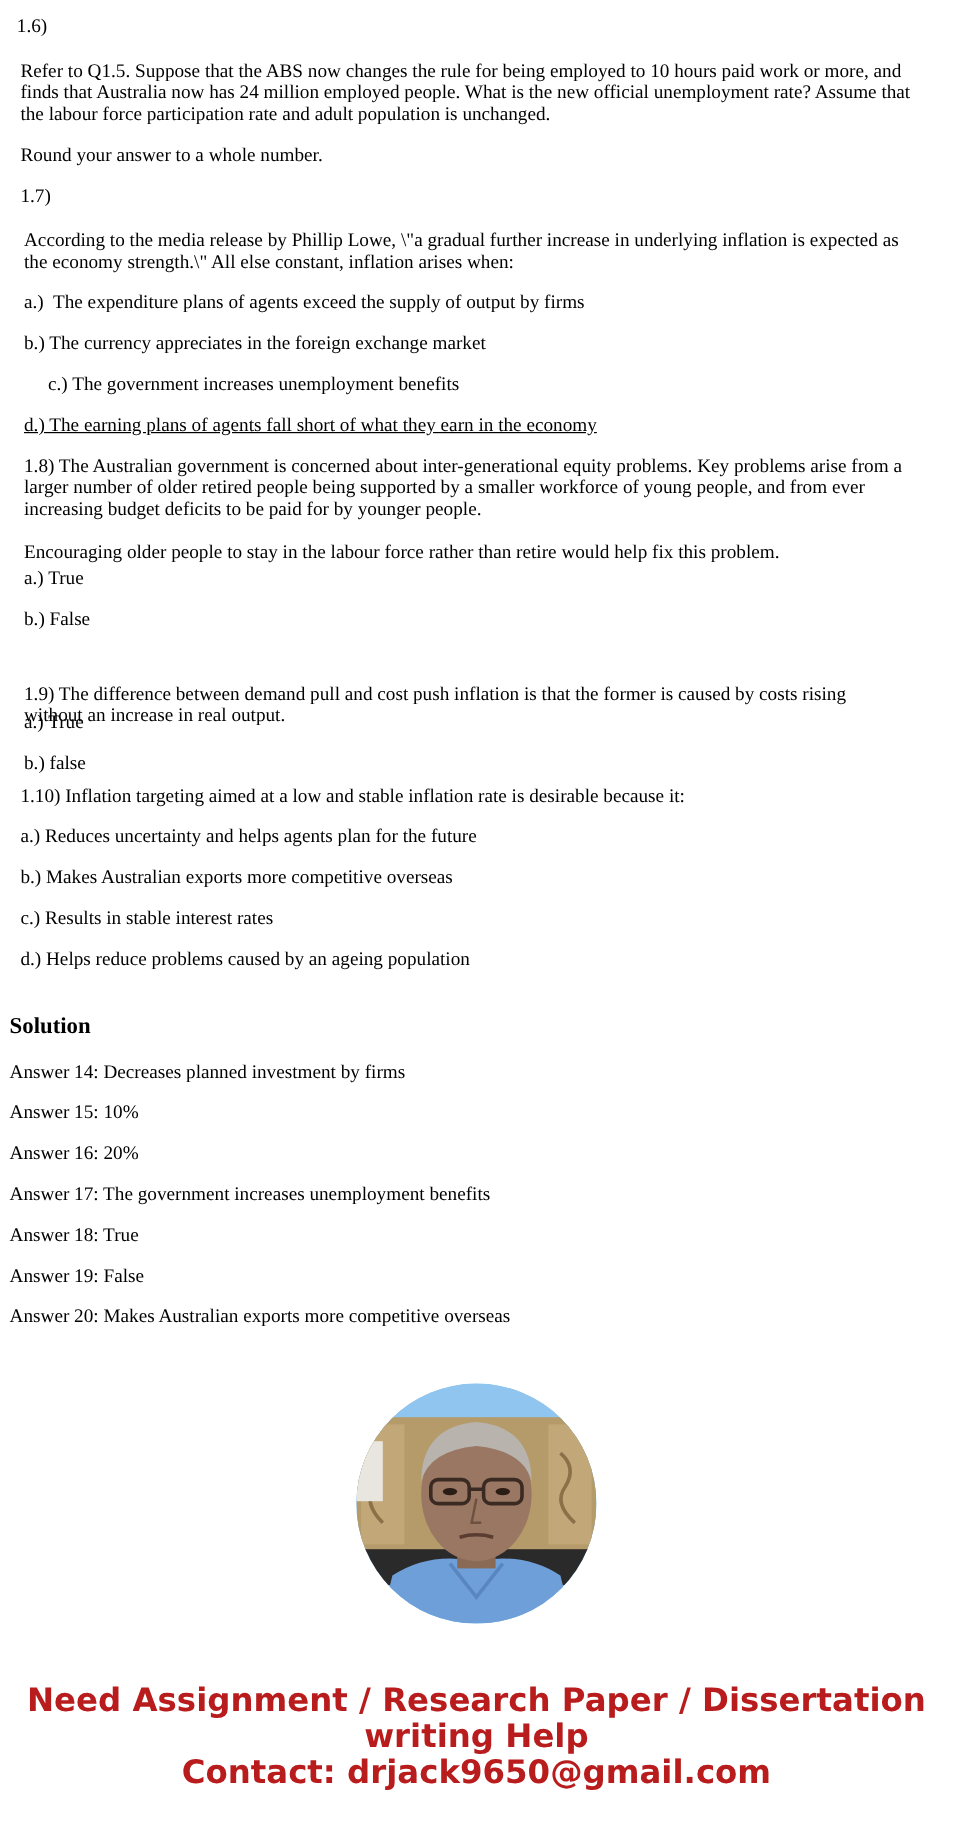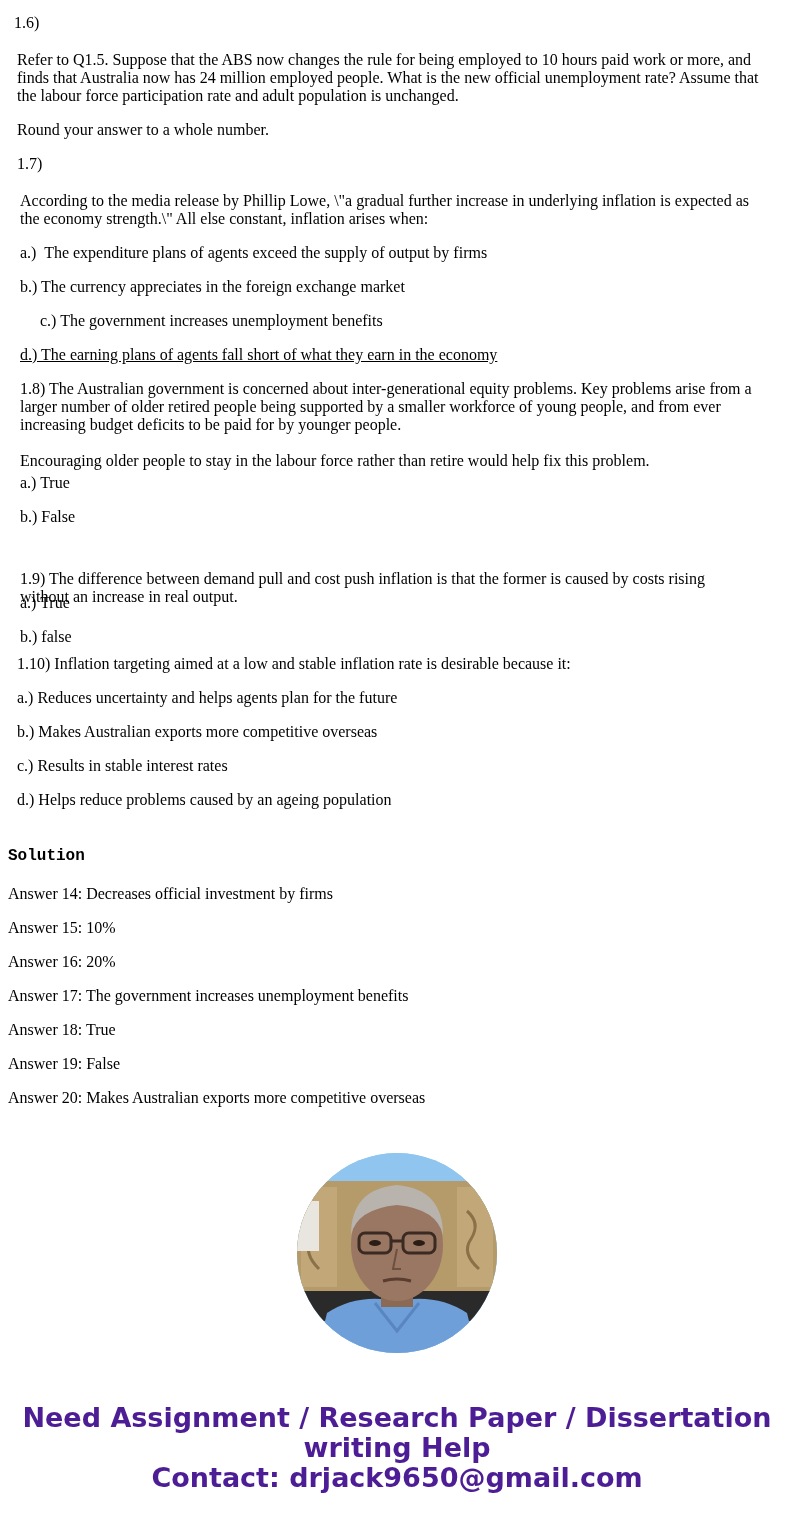--- a/index.html
+++ b/index.html
@@ -12,23 +12,23 @@
       height: 1523px;
       position: relative;
       overflow: hidden;
       font-family: "Liberation Serif", "DejaVu Serif", serif;
       font-size: 16px;
       line-height: 18px;
       color: #000000;
     }
     .abs { position: absolute; margin: 0; }
     .sol-heading {
-      font-family: Liberation Mono, monospace;
+      font-family: Liberation Serif, serif;
       font-weight: bold;
-      font-size: 16px;
+      font-size: 19px;
       line-height: 22px;
     }
     .avatar {
       position: absolute;
       left: 297px;
       top: 1153px;
       width: 200px;
       height: 200px;
       border-radius: 50%;
       overflow: hidden;
@@ -37,21 +37,21 @@
     .promo {
       position: absolute;
       left: 0;
       top: 1403px;
       width: 794px;
       text-align: center;
       font-family: "DejaVu Sans", sans-serif;
       font-weight: bold;
       font-size: 27px;
       line-height: 30px;
-      color: #4c1d95;
+      color: #b91c1c;
     }
   </style>
 </head>
 <body>
 
 <div>
   <p class="abs" style="left:14px; top:14px;">1.6)</p>
   <p class="abs" style="left:17px; top:51px; width:750px;">Refer to Q1.5. Suppose that the ABS now changes the rule for being employed to 10 hours paid work or more, and finds that Australia now has 24 million employed people. What is the new official unemployment rate? Assume that the labour force participation rate and adult population is unchanged.</p>
   <p class="abs" style="left:17px; top:121px;">Round your answer to a whole number.</p>
 </div>
@@ -81,21 +81,21 @@
 <div>
   <p class="abs" style="left:17px; top:655px;">1.10) Inflation targeting aimed at a low and stable inflation rate is desirable because it:</p>
   <p class="abs" style="left:17px; top:689px;">a.) Reduces uncertainty and helps agents plan for the future</p>
   <p class="abs" style="left:17px; top:723px;">b.) Makes Australian exports more competitive overseas</p>
   <p class="abs" style="left:17px; top:757px;">c.) Results in stable interest rates</p>
   <p class="abs" style="left:17px; top:791px;">d.) Helps reduce problems caused by an ageing population</p>
 </div>
 
 <div>
   <h3 class="abs sol-heading" style="left:8px; top:845px;">Solution</h3>
-  <p class="abs" style="left:8px; top:885px;">Answer 14: Decreases official investment by firms</p>
+  <p class="abs" style="left:8px; top:885px;">Answer 14: Decreases planned investment by firms</p>
   <p class="abs" style="left:8px; top:919px;">Answer 15: 10%</p>
   <p class="abs" style="left:8px; top:953px;">Answer 16: 20%</p>
   <p class="abs" style="left:8px; top:987px;">Answer 17: The government increases unemployment benefits</p>
   <p class="abs" style="left:8px; top:1021px;">Answer 18: True</p>
   <p class="abs" style="left:8px; top:1055px;">Answer 19: False</p>
   <p class="abs" style="left:8px; top:1089px;">Answer 20: Makes Australian exports more competitive overseas</p>
 </div>
 
 <div class="avatar">
   <svg width="200" height="200" viewBox="0 0 200 200">

